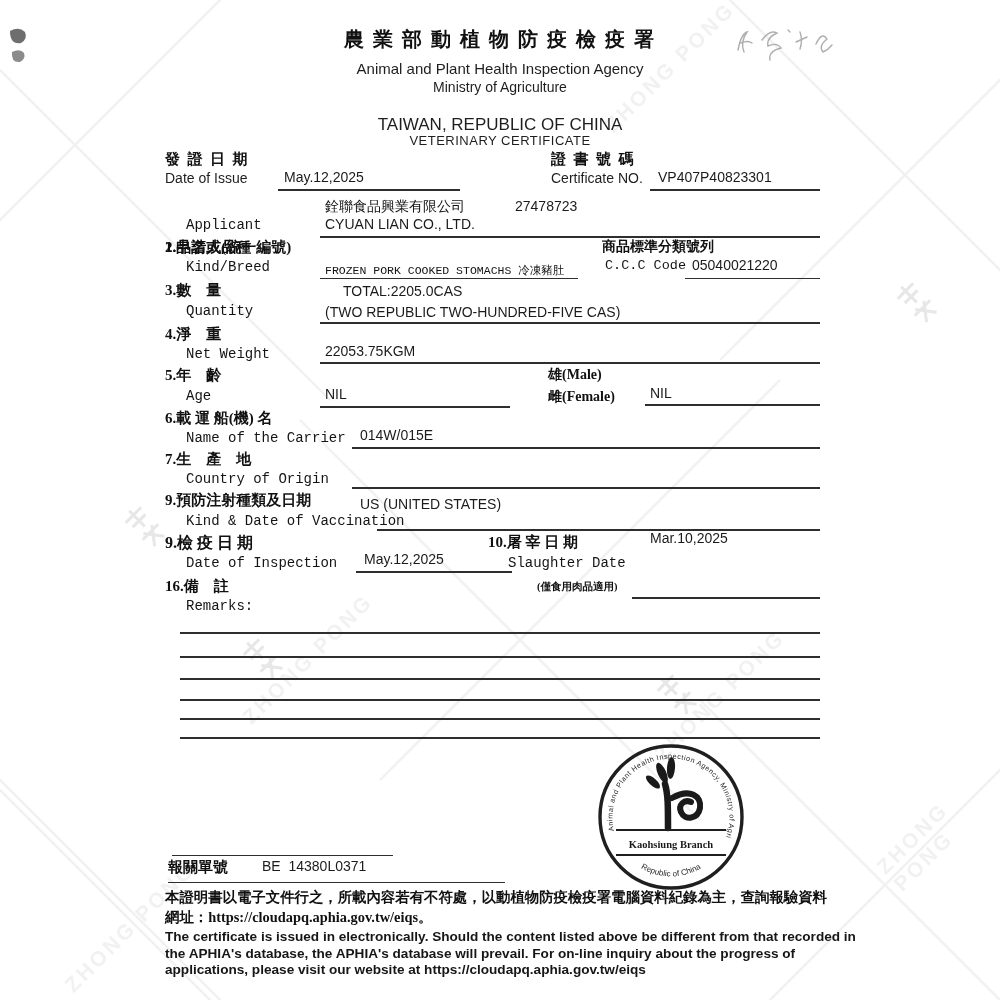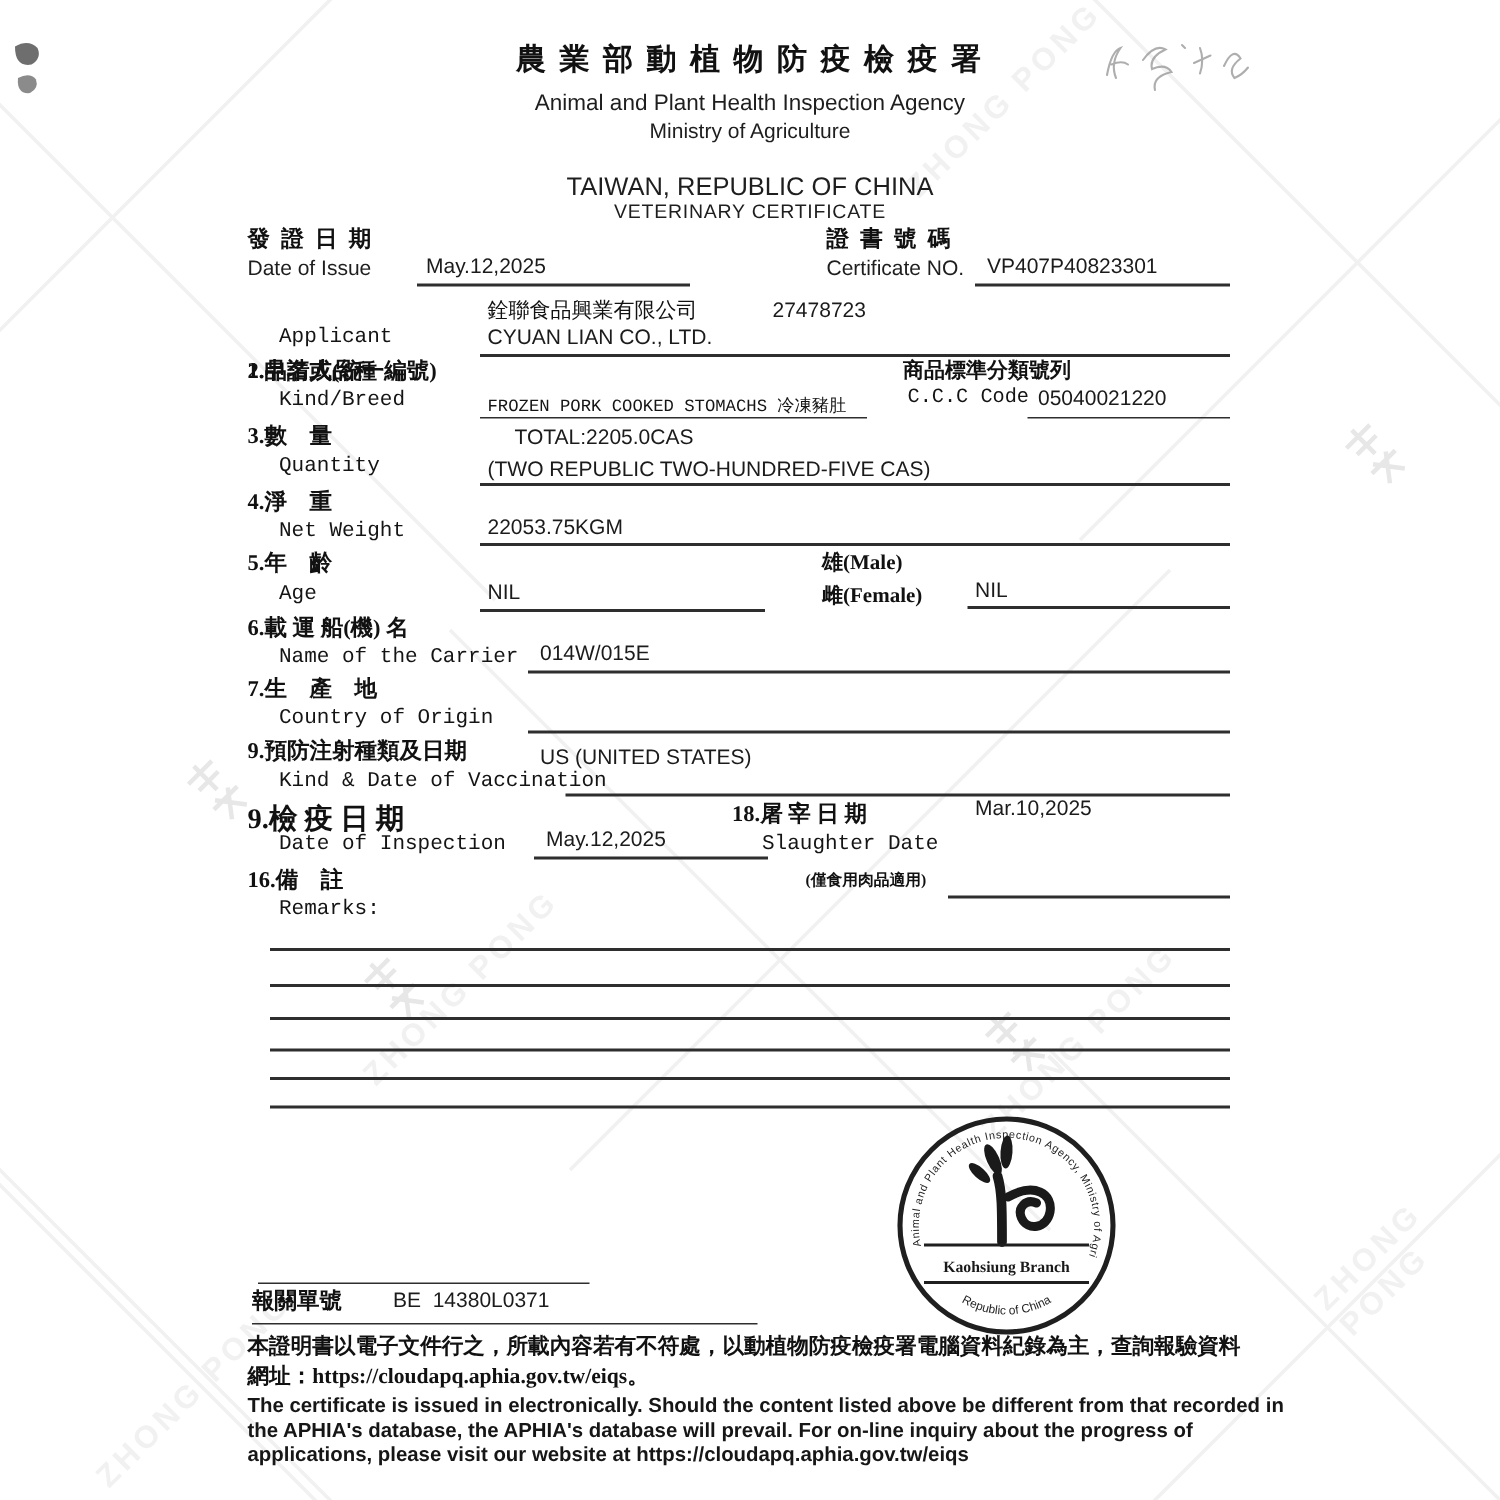--- a/index.html
+++ b/index.html
@@ -131,22 +131,22 @@
 
   <div class="abs zh" style="left:165px;top:450px;font-size:15px;">7.生　產　地</div>
   <div class="abs mono" style="left:186px;top:471px;font-size:14px;">Country of Origin</div>
   <div class="abs val" style="left:360px;top:468px;margin-top:28px;">US (UNITED STATES)</div>
   <div class="rule" style="left:352px;top:487px;width:468px;"></div>
 
   <div class="abs zh" style="left:165px;top:491px;font-size:15px;">9.預防注射種類及日期</div>
   <div class="abs mono" style="left:186px;top:513px;font-size:14px;">Kind &amp; Date of Vaccination</div>
   <div class="rule" style="left:377px;top:529px;width:443px;"></div>
 
-  <div class="abs zh" style="left:165px;top:533px;font-size:19px;">9.檢 疫 日 期</div>
-  <div class="abs zh" style="left:488px;top:533px;font-size:15px;">18.屠 宰 日 期</div>
+  <div class="abs zh" style="left:165px;top:533px;font-size:16px;">9.檢 疫 日 期</div>
+  <div class="abs zh" style="left:488px;top:533px;font-size:15px;">10.屠 宰 日 期</div>
   <div class="abs val" style="left:650px;top:530px;">Mar.10,2025</div>
   <div class="abs mono" style="left:186px;top:555px;font-size:14px;">Date of Inspection</div>
   <div class="abs val" style="left:364px;top:551px;">May.12,2025</div>
   <div class="rule" style="left:356px;top:571px;width:156px;"></div>
   <div class="abs mono" style="left:508px;top:555px;font-size:14px;">Slaughter Date</div>
   <div class="rule" style="left:632px;top:597px;width:188px;"></div>
 
   <div class="abs zh" style="left:165px;top:577px;font-size:15px;">16.備　註</div>
   <div class="abs zh" style="left:537px;top:580px;font-size:10.5px;">(僅食用肉品適用)</div>
   <div class="abs mono" style="left:186px;top:598px;font-size:14px;">Remarks:</div>

